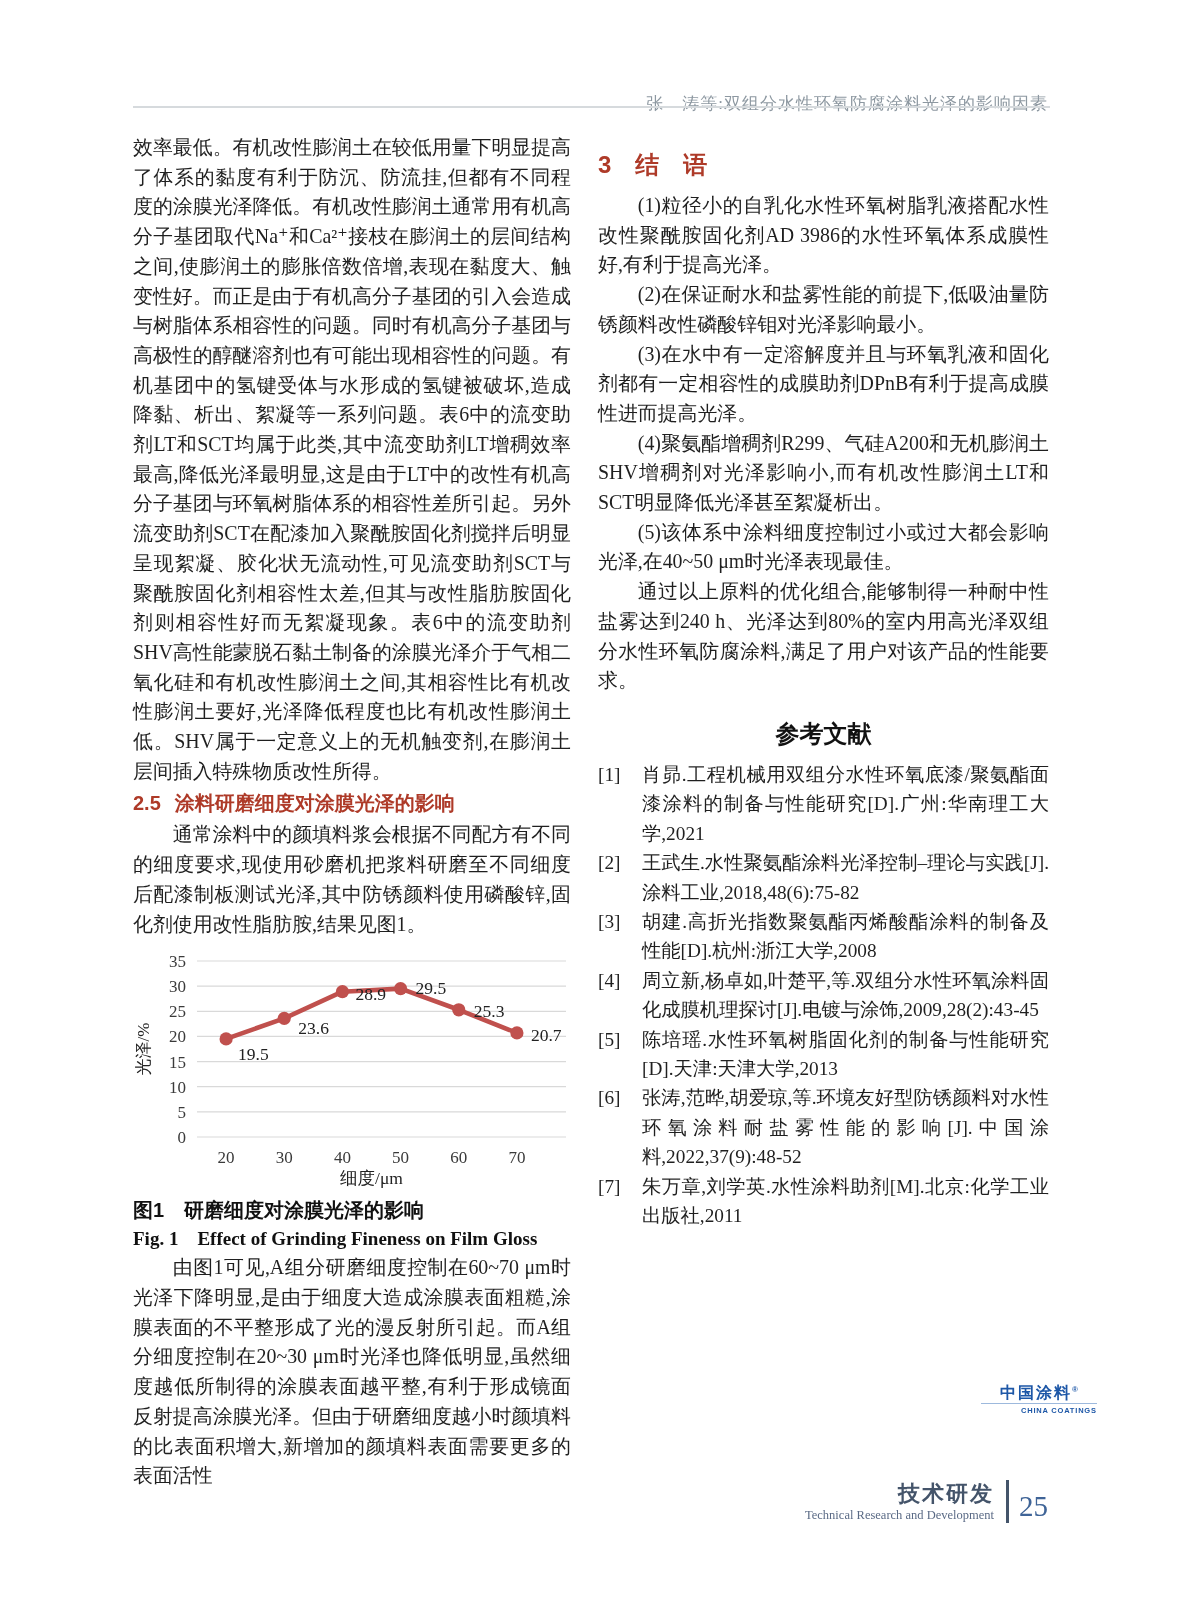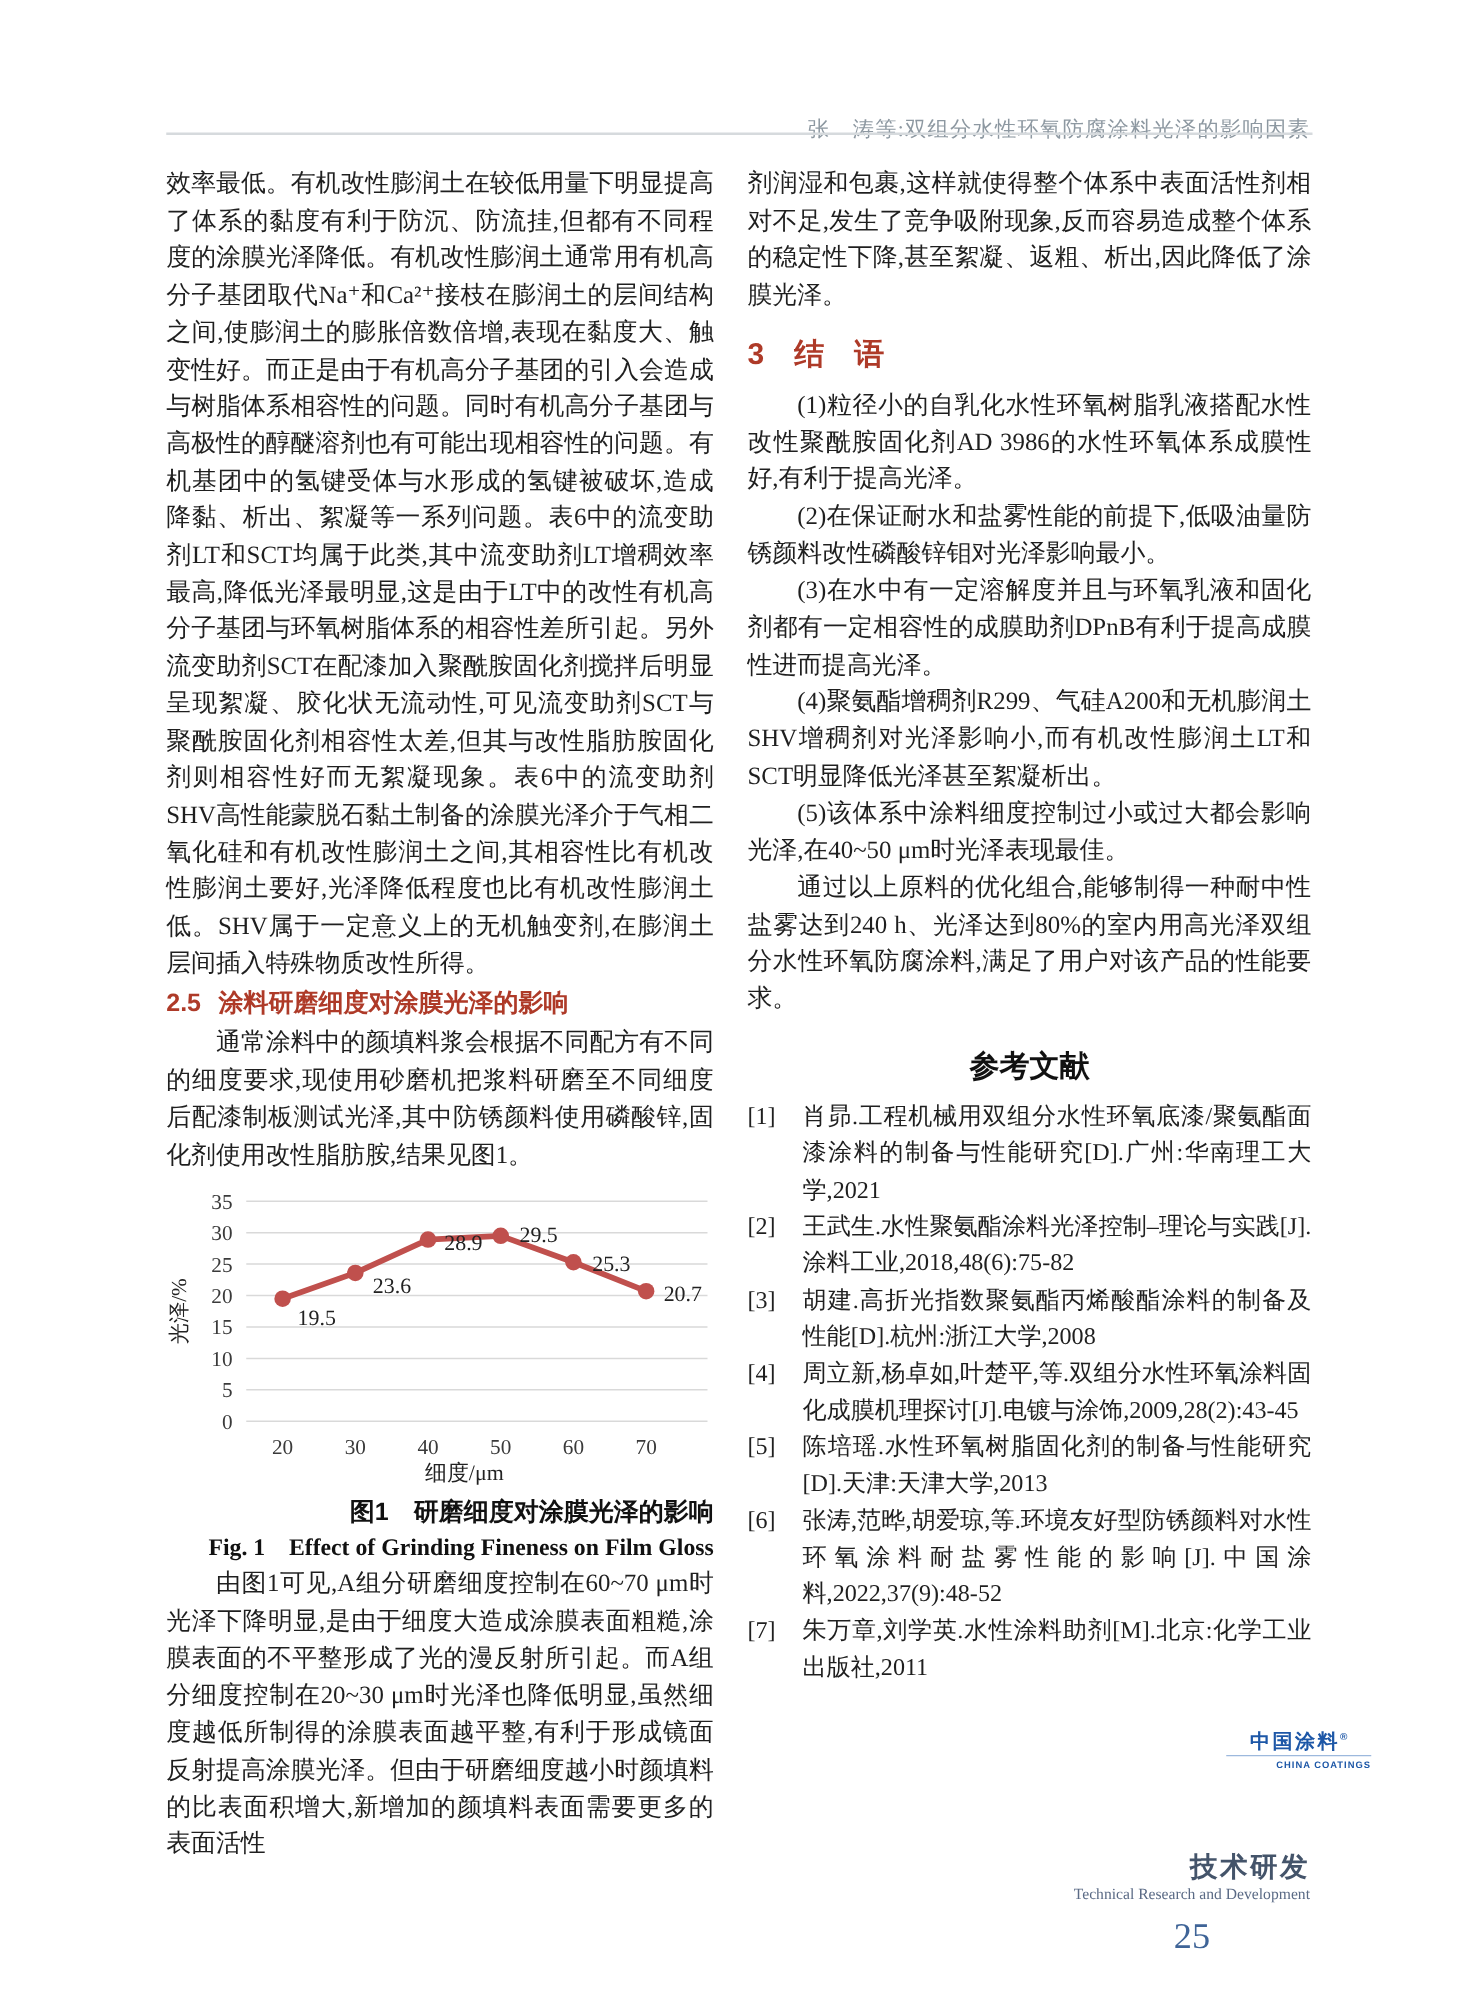--- a/index.html
+++ b/index.html
@@ -14,39 +14,39 @@
   .col-right{left:598px;width:451px;}
   .body-text{margin:0;font-size:19.9px;line-height:29.7px;text-align:justify;color:#1f1f1f;}
   .indent{text-indent:2em;}
   .subsection-heading{margin:2px 0 2px 0;font-family:"Liberation Sans","DejaVu Sans",sans-serif;
         font-weight:bold;font-size:20px;line-height:30px;color:#ae3a28;}
   .subsection-heading .sec-num{margin-right:14px;}
   .section-heading{margin:16px 0 10px 0;font-family:"Liberation Sans","DejaVu Sans",sans-serif;
         font-weight:bold;font-size:24px;line-height:32px;color:#ae3a28;}
   figure{margin:8px 0 0 0;padding:0;}
   .chart-svg{display:block;width:437px;height:240px;overflow:visible;}
-  figcaption{margin-top:10px;text-align:right;}
+  figcaption{margin-top:10px;text-align:left;}
   .cap-cn{font-family:"Liberation Sans","DejaVu Sans",sans-serif;font-weight:bold;
         font-size:20px;line-height:27px;color:#111;}
   .cap-en{font-family:"Liberation Serif","DejaVu Serif",serif;font-weight:bold;
         font-size:19px;line-height:29px;color:#111;}
   .gap-top{}
   .ref-heading{margin:22px 0 10px 0;text-align:center;
         font-family:"Liberation Sans","DejaVu Sans",sans-serif;
         font-weight:bold;font-size:24px;color:#111;}
   .ref-item{display:flex;font-size:19.3px;line-height:29.4px;color:#1f1f1f;}
   .ref-num{flex:0 0 44px;}
   .ref-text{flex:1;text-align:justify;}
   .logo{position:absolute;left:981px;top:1381px;text-align:center;
         font-family:"Liberation Sans","DejaVu Sans",sans-serif;color:#1d57a7;}
   .logo-cn{font-weight:bold;font-size:16px;line-height:17px;letter-spacing:2px;
         border-bottom:1px solid #9db9dd;padding-bottom:2px;}
   .logo-cn .reg{font-size:8px;vertical-align:super;letter-spacing:0;}
   .logo-en{font-weight:bold;font-size:7.5px;letter-spacing:0.8px;margin-top:2px;margin-left:40px;}
-  .footer{position:absolute;top:1480px;right:139px;display:flex;align-items:stretch;flex-direction:column;}
+  .footer{position:absolute;top:1480px;right:139px;display:flex;align-items:stretch;}
   .footer-textwrap{text-align:right;padding-top:2px;}
   .footer-cn{font-family:"Liberation Sans","DejaVu Sans",sans-serif;font-weight:bold;
         font-size:22px;line-height:24px;color:#44546a;letter-spacing:2px;}
   .footer-en{font-family:"Liberation Serif","DejaVu Serif",serif;
         font-size:12.5px;color:#5a6a85;margin-top:2px;}
   .footer-bar{width:3px;background:#44546a;margin:0 10px 0 12px;}
   .footer-page{font-family:"Liberation Serif","DejaVu Serif",serif;
         font-size:29px;color:#3f6497;align-self:center;padding-top:10px;}
 </style>
 </head>
@@ -109,21 +109,20 @@
       <figcaption>
         <div class="cap-cn">图1　研磨细度对涂膜光泽的影响</div>
         <div class="cap-en">Fig. 1　Effect of Grinding Fineness on Film Gloss</div>
       </figcaption>
     </figure>
 
     <p class="body-text indent gap-top">由图1可见,A组分研磨细度控制在60~70 μm时光泽下降明显,是由于细度大造成涂膜表面粗糙,涂膜表面的不平整形成了光的漫反射所引起。而A组分细度控制在20~30 μm时光泽也降低明显,虽然细度越低所制得的涂膜表面越平整,有利于形成镜面反射提高涂膜光泽。但由于研磨细度越小时颜填料的比表面积增大,新增加的颜填料表面需要更多的表面活性</p>
   </div>
 
   <div class="col col-right">
-    <p class="body-text">剂润湿和包裹,这样就使得整个体系中表面活性剂相对不足,发生了竞争吸附现象,反而容易造成整个体系的稳定性下降,甚至絮凝、返粗、析出,因此降低了涂膜光泽。</p>
     <h2 class="section-heading">3　结　语</h2>
     <div id="conclusions">
         <p class="body-text indent">(1)粒径小的自乳化水性环氧树脂乳液搭配水性改性聚酰胺固化剂AD 3986的水性环氧体系成膜性好,有利于提高光泽。</p>
         <p class="body-text indent">(2)在保证耐水和盐雾性能的前提下,低吸油量防锈颜料改性磷酸锌钼对光泽影响最小。</p>
         <p class="body-text indent">(3)在水中有一定溶解度并且与环氧乳液和固化剂都有一定相容性的成膜助剂DPnB有利于提高成膜性进而提高光泽。</p>
         <p class="body-text indent">(4)聚氨酯增稠剂R299、气硅A200和无机膨润土SHV增稠剂对光泽影响小,而有机改性膨润土LT和SCT明显降低光泽甚至絮凝析出。</p>
         <p class="body-text indent">(5)该体系中涂料细度控制过小或过大都会影响光泽,在40~50 μm时光泽表现最佳。</p>
         <p class="body-text indent">通过以上原料的优化组合,能够制得一种耐中性盐雾达到240 h、光泽达到80%的室内用高光泽双组分水性环氧防腐涂料,满足了用户对该产品的性能要求。</p>
       </div>
 

